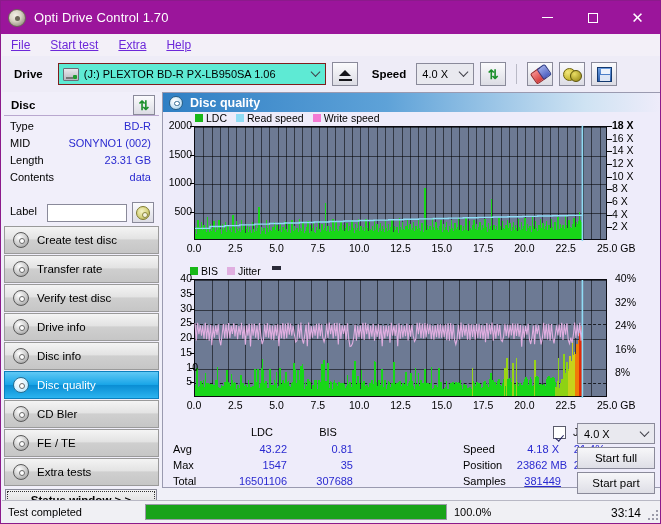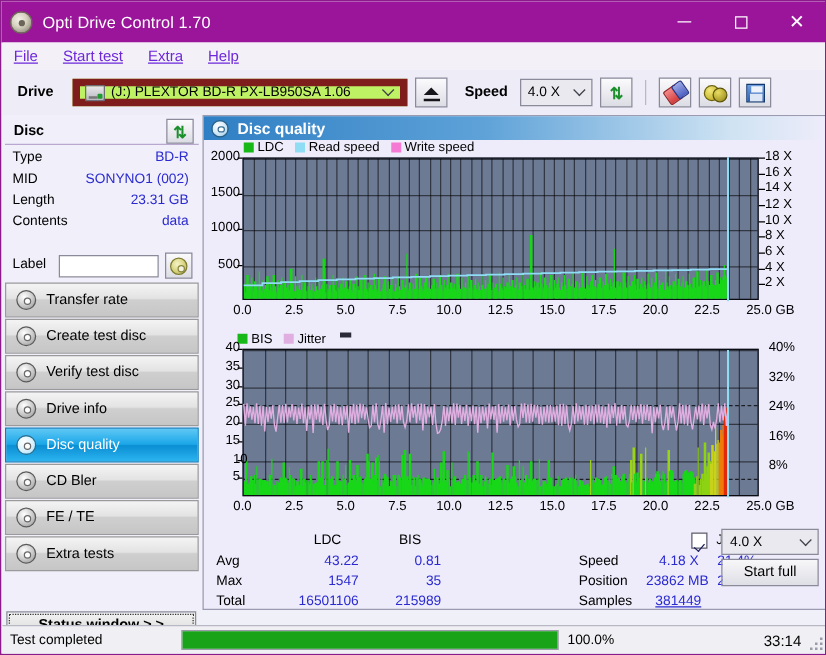--- a/index.html
+++ b/index.html
@@ -77,22 +77,22 @@
     width: 659px; height: 36px;
     background: #eeecf7;
     display: flex; align-items: center;
   }
   #drive-label {
     font-size: 11.5px; font-weight: bold; color: #000;
     margin-left: 12px; margin-right: 15px;
   }
   #drive-combo {
     width: 268px; height: 22px;
-    background: #bef264;
-    border: 6px solid #7f1d1d;
+    background: #5eead4;
+    border: 1px solid #7f1d1d;
     display: flex; align-items: center;
     position: relative;
   }
   .drive-icon {
     width: 16px; height: 13px; margin-left: 4px; margin-right: 5px;
     position: relative;
     background: linear-gradient(#e8e8ec, #b8b8c0);
     border: 1px solid #6d6d78; border-radius: 1px;
   }
   .drive-icon::before {
@@ -470,33 +470,37 @@
       <span class="k">Label</span>
     </div>
     <input id="label-input" type="text" value="" placeholder="" style="">
     <div id="label-cd-btn">
       <span class="cd-glyph"></span>
     </div>
 
     <div id="navlist">
       <div class="nav-btn">
         <span class="nav-ic"></span>
-        <span class="nav-lbl">Transfer rate</span>
+        <span class="nav-lbl">Create test disc</span>
       </div>
       <div class="nav-btn">
         <span class="nav-ic"></span>
-        <span class="nav-lbl">Create test disc</span>
+        <span class="nav-lbl">Transfer rate</span>
       </div>
       <div class="nav-btn">
         <span class="nav-ic"></span>
         <span class="nav-lbl">Verify test disc</span>
       </div>
       <div class="nav-btn">
         <span class="nav-ic"></span>
         <span class="nav-lbl">Drive info</span>
+      </div>
+      <div class="nav-btn">
+        <span class="nav-ic"></span>
+        <span class="nav-lbl">Disc info</span>
       </div>
       <div class="nav-btn active">
         <span class="nav-ic"></span>
         <span class="nav-lbl">Disc quality</span>
       </div>
       <div class="nav-btn">
         <span class="nav-ic"></span>
         <span class="nav-lbl">CD Bler</span>
       </div>
       <div class="nav-btn">
@@ -1081,21 +1085,21 @@
         <div class="ytick yticklabel-r" style="left:449px; top:70.33333333333334px; width:40px;">8 X</div>
         <div style="position:absolute;left:444px;top:77.33333333333334px;width:5px;height:1px;background:#000;"></div>
         <div class="ytick yticklabel-r" style="left:449px; top:57.66666666666666px; width:40px;">10 X</div>
         <div style="position:absolute;left:444px;top:64.66666666666666px;width:5px;height:1px;background:#000;"></div>
         <div class="ytick yticklabel-r" style="left:449px; top:45px; width:40px;">12 X</div>
         <div style="position:absolute;left:444px;top:52px;width:5px;height:1px;background:#000;"></div>
         <div class="ytick yticklabel-r" style="left:449px; top:32.33333333333333px; width:40px;">14 X</div>
         <div style="position:absolute;left:444px;top:39.33333333333333px;width:5px;height:1px;background:#000;"></div>
         <div class="ytick yticklabel-r" style="left:449px; top:19.66666666666667px; width:40px;">16 X</div>
         <div style="position:absolute;left:444px;top:26.66666666666667px;width:5px;height:1px;background:#000;"></div>
-        <div class="ytick yticklabel-r" style="left:449px; top:7px; width:40px;">18 X</div>
+        <div class="ytick yticklabel-r" style="left:449px; top:7px; width:40px;font-weight:bold;">18 X</div>
         <div style="position:absolute;left:444px;top:14px;width:5px;height:1px;background:#000;"></div>
         <div class="xtick" style="left:15px; top:130px; width:32px; text-align:center;">0.0</div>
         <div class="xtick" style="left:56.30000000000001px; top:130px; width:32px; text-align:center;">2.5</div>
         <div class="xtick" style="left:97.60000000000001px; top:130px; width:32px; text-align:center;">5.0</div>
         <div class="xtick" style="left:138.89999999999998px; top:130px; width:32px; text-align:center;">7.5</div>
         <div class="xtick" style="left:180.20000000000002px; top:130px; width:32px; text-align:center;">10.0</div>
         <div class="xtick" style="left:221.5px; top:130px; width:32px; text-align:center;">12.5</div>
         <div class="xtick" style="left:262.79999999999995px; top:130px; width:32px; text-align:center;">15.0</div>
         <div class="xtick" style="left:304.09999999999997px; top:130px; width:32px; text-align:center;">17.5</div>
         <div class="xtick" style="left:345.40000000000003px; top:130px; width:32px; text-align:center;">20.0</div>
@@ -1561,34 +1565,35 @@
       <div class="stat v" style="left:130px; top:20px; width:60px;">0.81</div>
       <div class="stat v" style="left:390px; top:20px; width:52px;">21.4%</div>
 
       <div class="stat k" style="left:10px; top:36px;">Max</div>
       <div class="stat v" style="left:64px; top:36px; width:60px;">1547</div>
       <div class="stat v" style="left:130px; top:36px; width:60px;">35</div>
       <div class="stat v" style="left:390px; top:36px; width:52px;">25.5%</div>
 
       <div class="stat k" style="left:10px; top:52px;">Total</div>
       <div class="stat v" style="left:44px; top:52px; width:80px;">16501106</div>
-      <div class="stat v" style="left:128px; top:52px; width:62px;">215989</div>
+      <div class="stat v" style="left:128px; top:52px; width:62px;">307688</div>
 
       <div class="stat k" style="left:300px; top:20px;">Speed</div>
       <div class="stat v" style="left:336px; top:20px; width:60px;">4.18 X</div>
       <div class="stat k" style="left:300px; top:36px;">Position</div>
       <div class="stat v" style="left:336px; top:36px; width:68px;">23862 MB</div>
       <div class="stat k" style="left:300px; top:52px;">Samples</div>
       <div class="stat v" style="left:336px; top:52px; width:62px;text-decoration:underline;">381449</div>
 
       <div id="speed-combo2">
         <span>4.0 X</span>
         <span class="chev"></span>
       </div>
       <div class="act-btn" id="btn-start-full">Start full</div>
+      <div class="act-btn" id="btn-start-part">Start part</div>
     </div>
   </div>
 
   <div id="statusbar">
     <div id="status-text">Test completed</div>
     <div id="progress-outer">
       <div id="progress-fill" style="width: 100%;"></div>
     </div>
     <div id="progress-pct">100.0%</div>
     <div id="elapsed">33:14</div>

